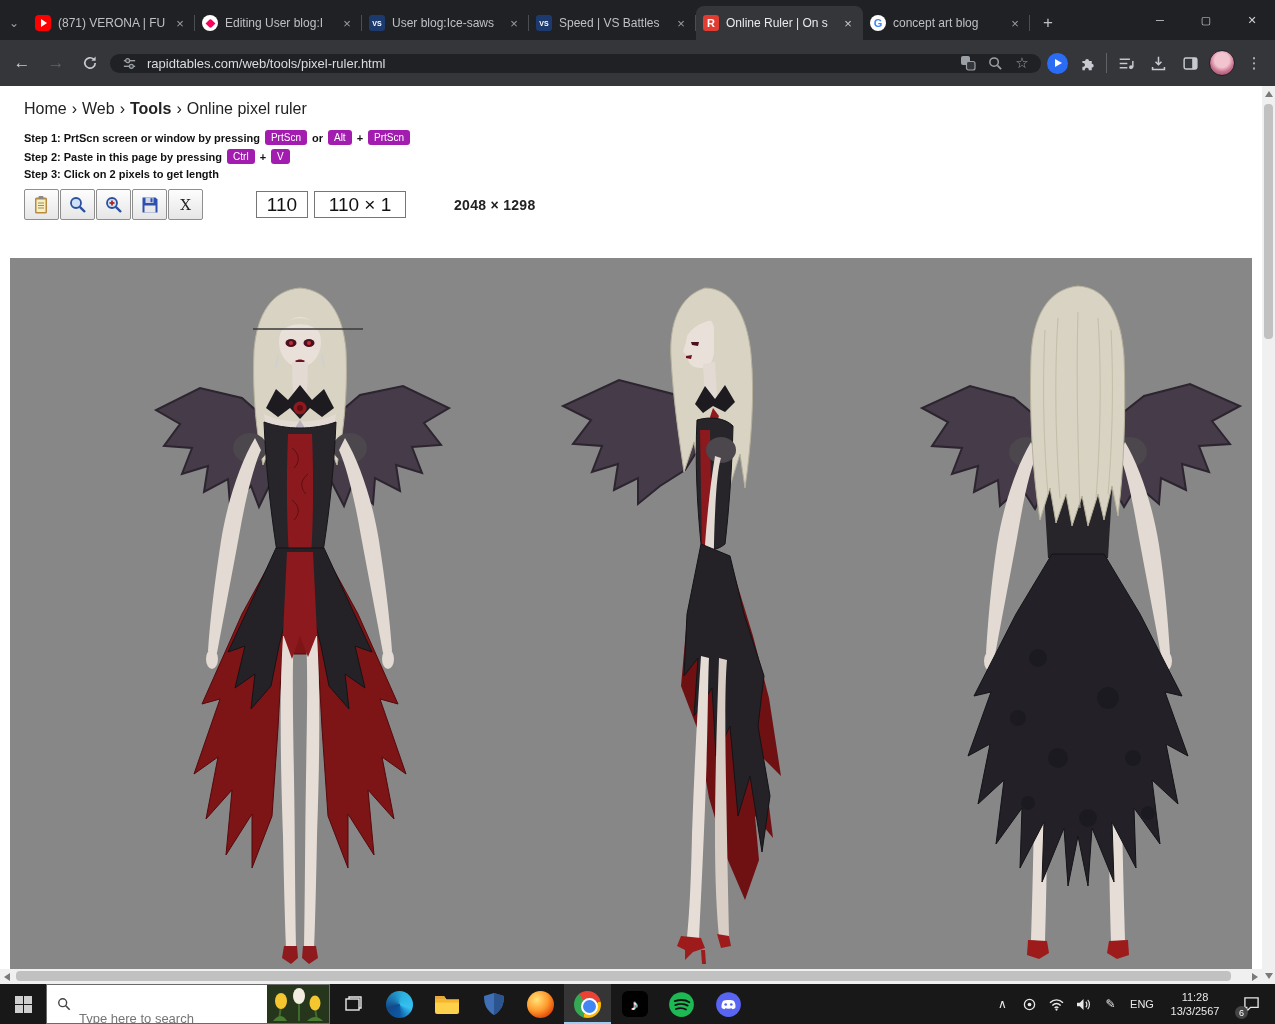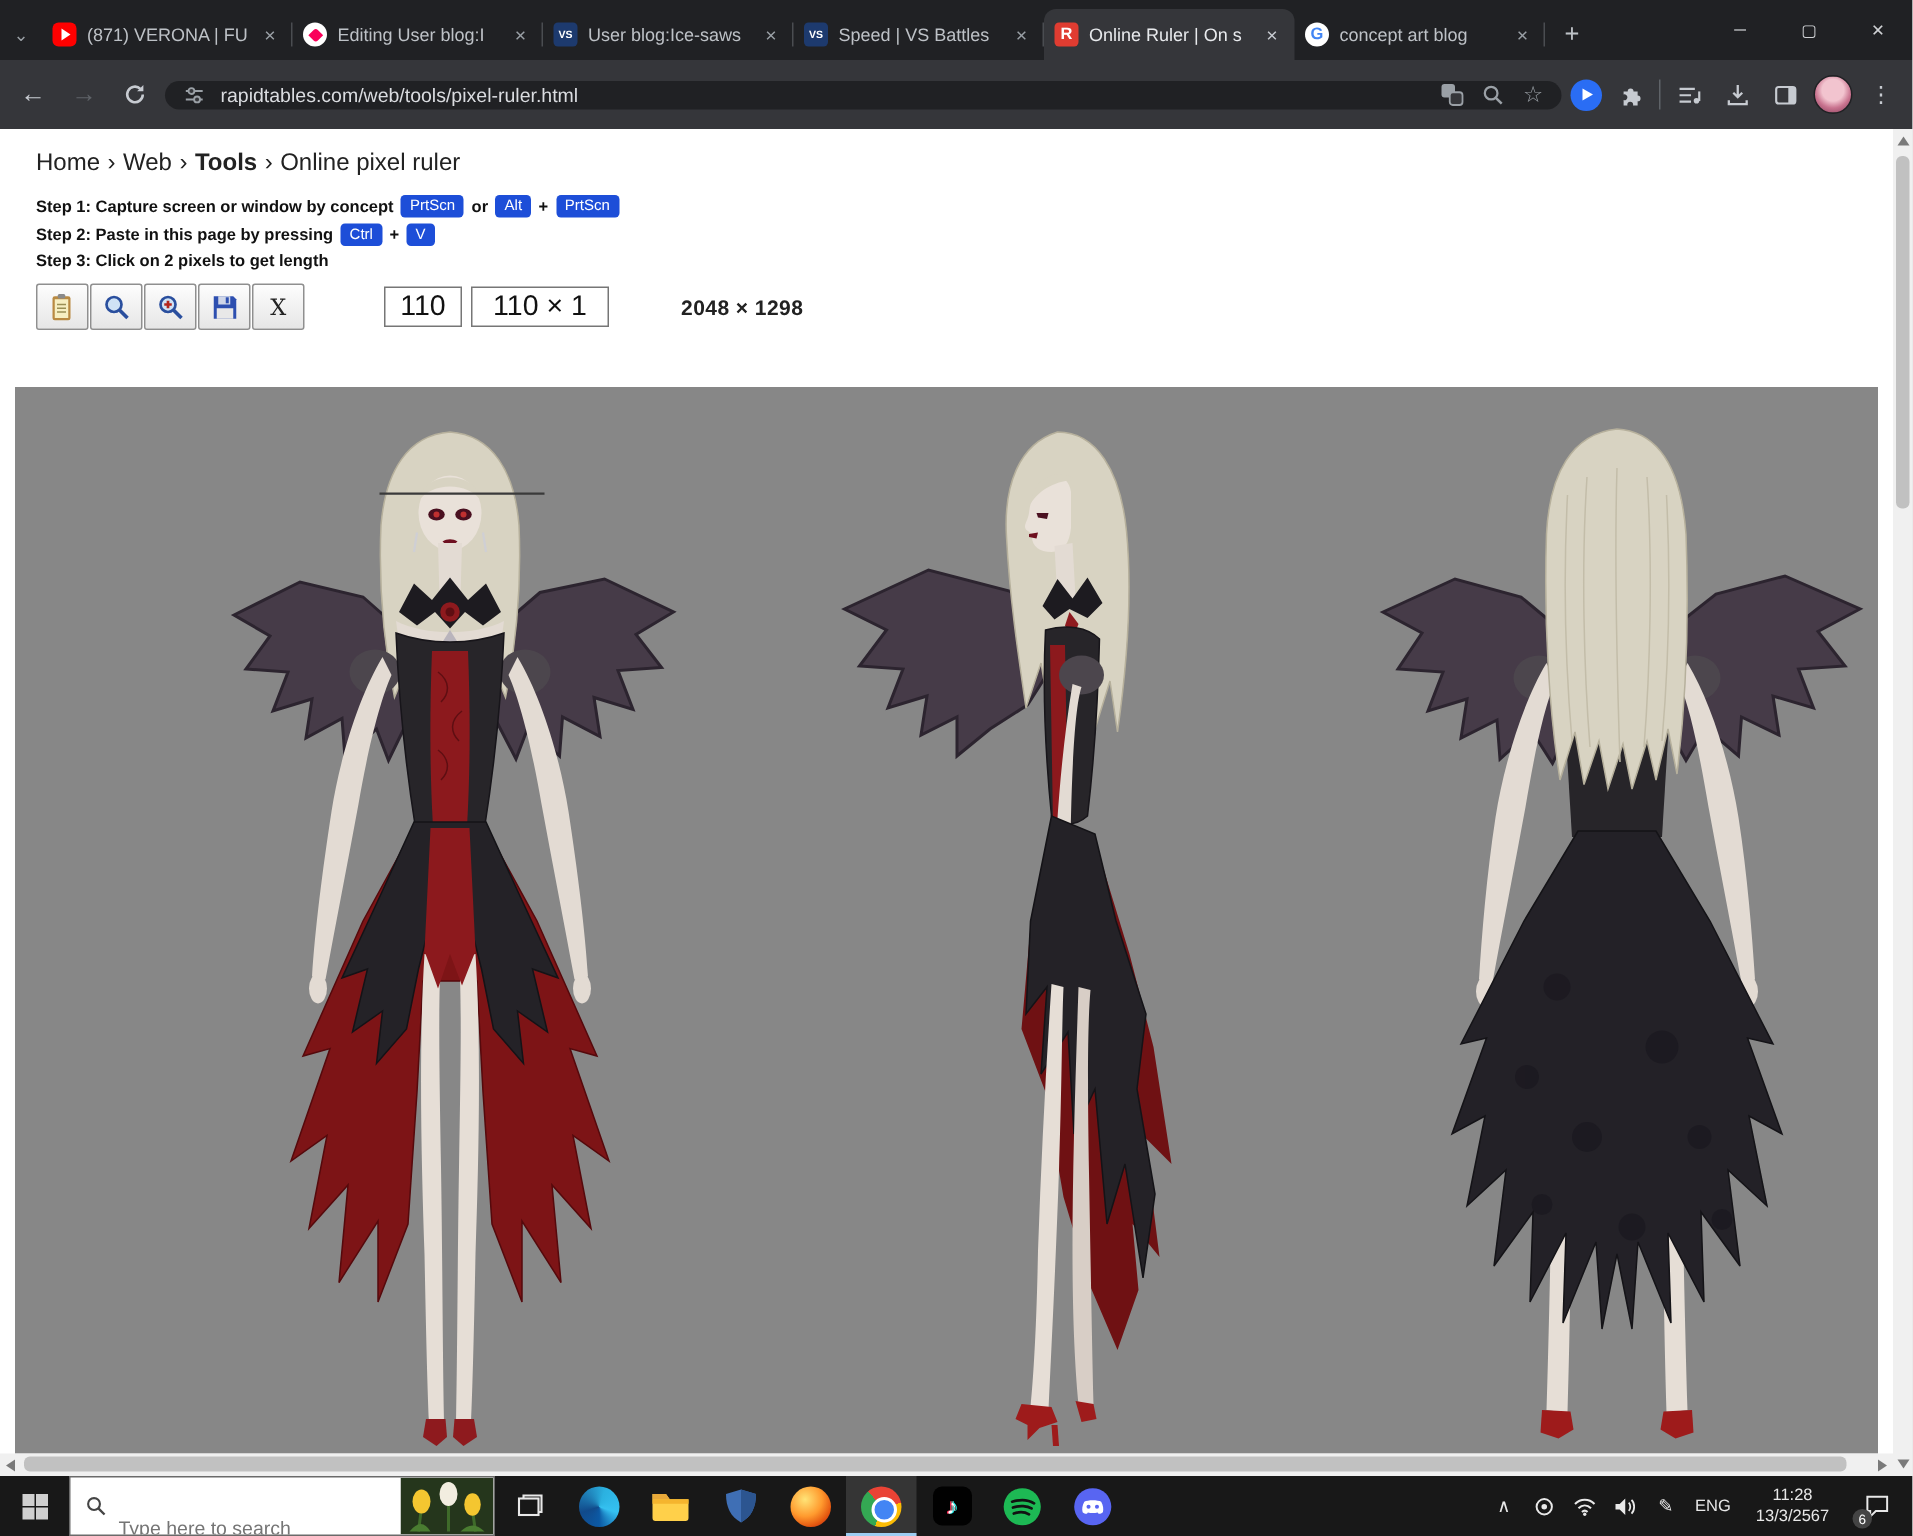--- a/index.html
+++ b/index.html
@@ -40,21 +40,21 @@
   .avatar { width:26px; height:26px; border-radius:50%; flex:none; background:radial-gradient(circle at 50% 38%, #f2c4cf 38%, #c9738f 62%, #7e3a55); border:1px solid #202124; }
   .tool-icon { width:26px; height:26px; display:flex; align-items:center; justify-content:center; color:#c7cbd1; flex:none; font-size:15px; }
 
   
   .content { height:898px; position:relative; background:#fff; flex:none; }
   .page { position:absolute; left:0; top:0; width:1262px; height:883px; background:#fff; font-size:11px; color:#1a1a1a; }
   .breadcrumb { position:absolute; left:24px; top:14px; font-size:16px; color:#222; display:flex; gap:5px; }
   .breadcrumb .crumb { cursor:pointer; }
   .breadcrumb .crumb.bold { font-weight:bold; }
   .step { position:absolute; left:24px; font-size:11px; font-weight:bold; color:#111; display:flex; align-items:center; gap:5px; }
-  .key { background:#1d4ed8; color:#fff; font-weight:normal; font-size:10px; padding:2px 6px; border-radius:3px; }
+  .key { background:#a21caf; color:#fff; font-weight:normal; font-size:10px; padding:2px 6px; border-radius:3px; }
   .ruler-toolbar { position:absolute; left:24px; top:103px; display:flex; align-items:center; }
   .tool-btn { width:35px; height:31px; border:1px solid #8f8f8f; background:linear-gradient(#fdfdfd,#e6e6e6); margin-right:1px; display:flex; align-items:center; justify-content:center; border-radius:2px; }
   .tool-btn.x { font-size:15px; color:#222; font-family:"DejaVu Serif",serif; }
   .num-input { height:27px; border:1px solid #767676; text-align:center; font-size:19px; font-family:"Liberation Sans",sans-serif; color:#111; background:#fff; }
   .inp-len { width:52px; margin-left:52px; }
   .inp-ratio { width:92px; margin-left:6px; }
   .img-size { margin-left:48px; font-size:14px; font-weight:bold; color:#222; letter-spacing:.3px; }
   .canvas { position:absolute; left:10px; top:172px; width:1242px; height:711px; background:#878787; overflow:hidden; }
 
   
@@ -214,21 +214,21 @@
         <span class="crumb">Home</span>
         <span>›</span>
         <span class="crumb">Web</span>
         <span>›</span>
         <span class="crumb bold">Tools</span>
         <span>›</span>
         <span>Online pixel ruler</span>
       </div>
 
       <div class="step" style="top:44px">
-        <span>Step 1: Capture screen or window by concept</span>
+        <span>Step 1: PrtScn screen or window by pressing</span>
         <span class="key">PrtScn</span>
         <span>or</span>
         <span class="key">Alt</span>
         <span>+</span>
         <span class="key">PrtScn</span>
       </div>
       <div class="step" style="top:63px">
         <span>Step 2: Paste in this page by pressing</span>
         <span class="key">Ctrl</span>
         <span>+</span>

